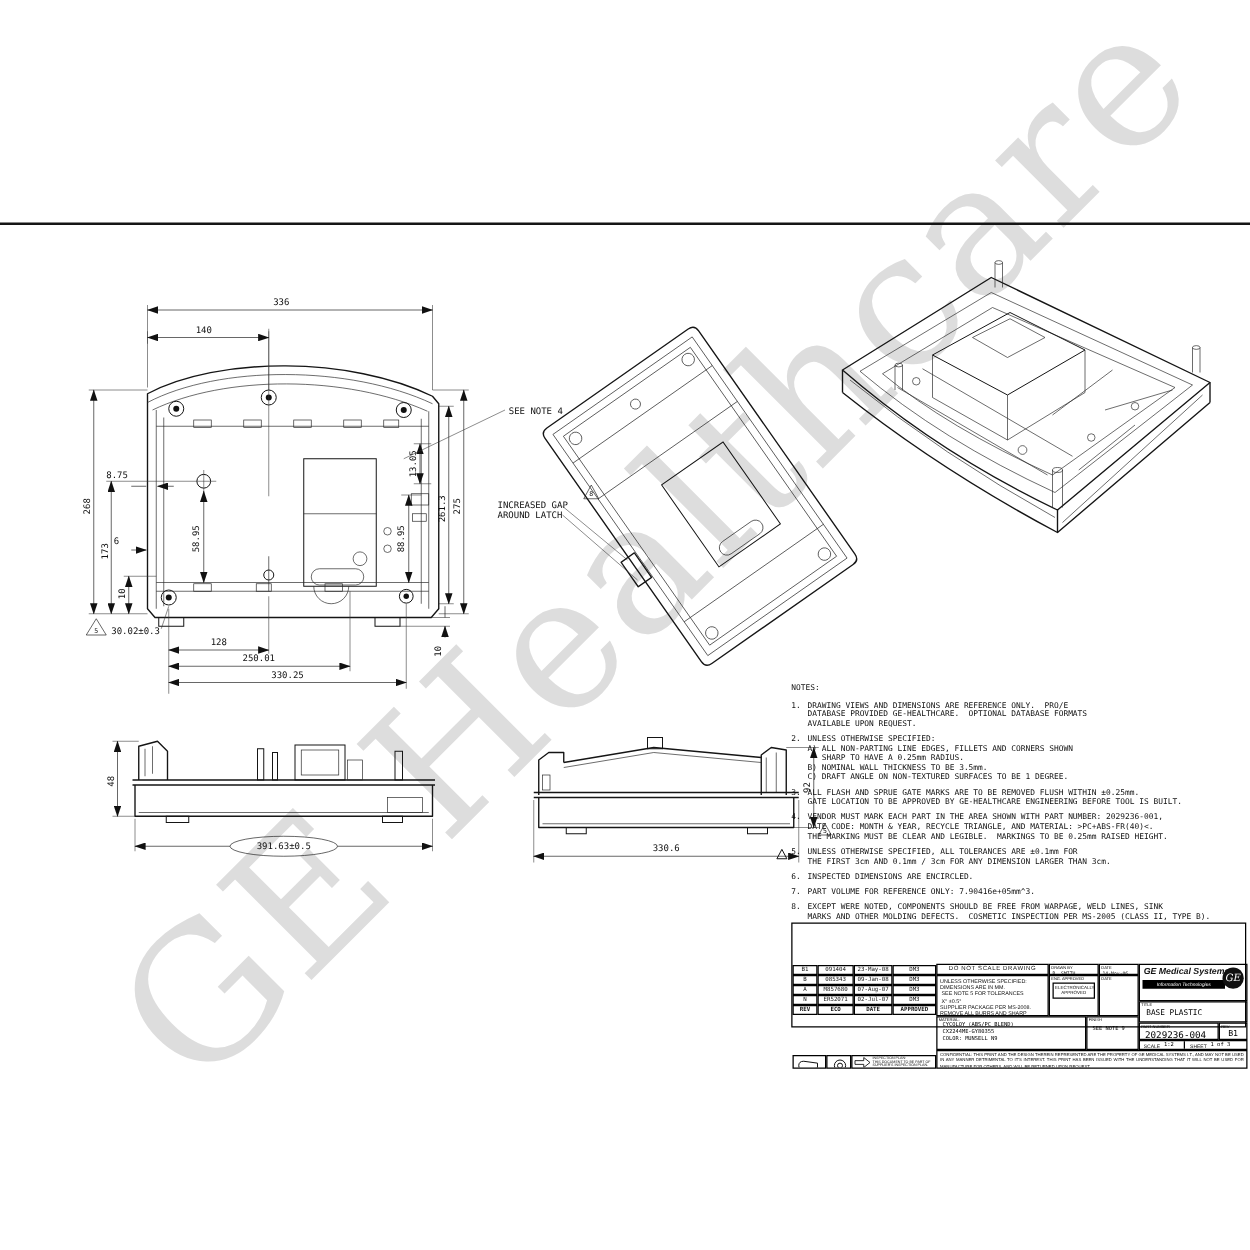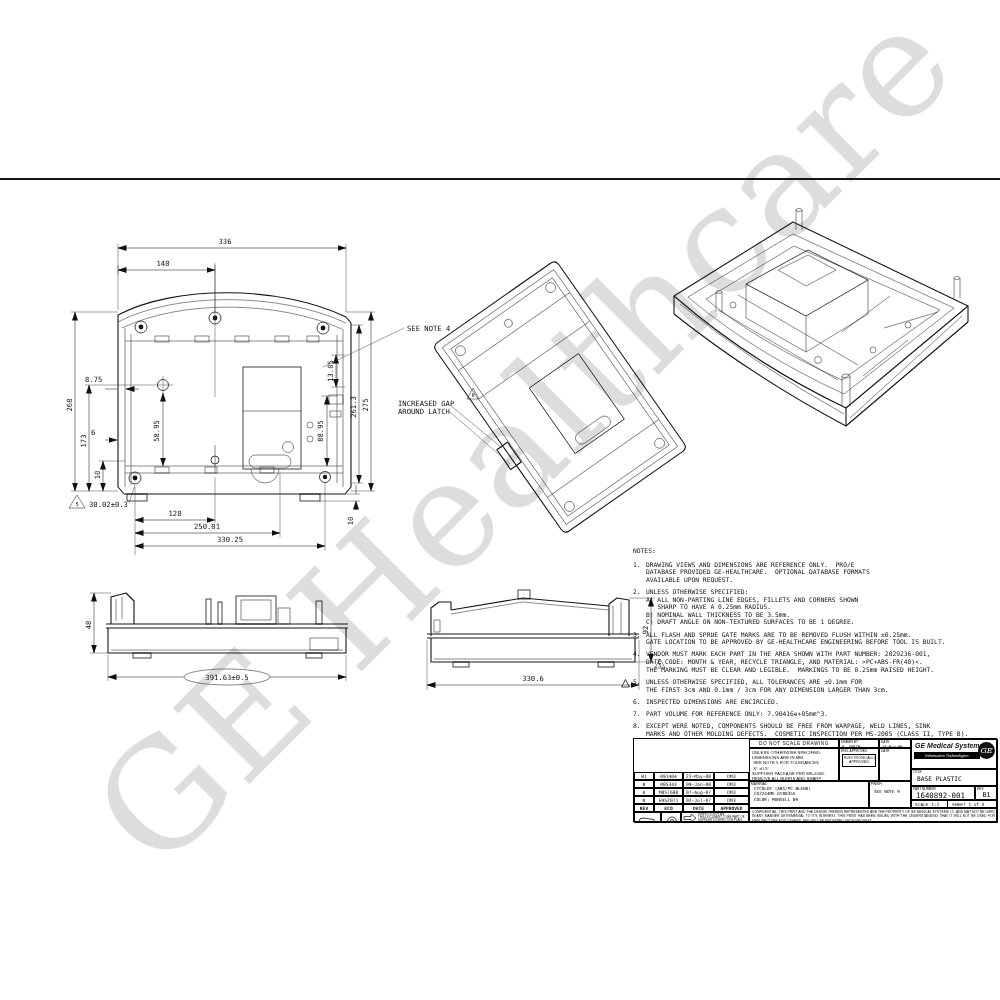--- a/index.html
+++ b/index.html
@@ -27,21 +27,21 @@
   #notes .hd{margin-bottom:6px;}
   .note{display:flex;margin-bottom:4.6px;position:relative;}
   .note .n{width:13px;flex:none;}
   .note .tx{white-space:pre-wrap;}
   .note .flag{position:absolute;left:-13px;top:0;}
   
   #tb{position:absolute;left:633px;top:738px;width:364px;height:84px;z-index:4;
       border:1.6px solid #000;box-sizing:border-box;background:#fff;
       font-family:"Liberation Sans",sans-serif;}
   #tb *{box-sizing:border-box;}
-  .cell{position:absolute;border:0.8px solid #000;overflow:hidden;}
+  .cell{position:absolute;border:0.8px solid #000;overflow:hidden;margin-top:32px;}
   .lbl{font-size:3.2px;line-height:1.1;padding:0.5px 1px 0 1px;color:#000;}
   .val{font-family:"DejaVu Sans Mono",monospace;color:#000;}
   .revrow{position:absolute;left:0;width:115px;height:8px;display:flex;}
   .revrow div{border:0.5px solid #000;font-family:"DejaVu Sans Mono",monospace;
       font-size:4.6px;line-height:7px;text-align:center;overflow:hidden;}
   .rc0{width:20px;} .rc1{width:29px;} .rc2{width:31px;} .rc3{width:35px;}
   .pre{white-space:pre-wrap;}
   #logo-company{font-size:7px;font-weight:bold;font-style:italic;line-height:1.05;padding:2px 0 0 3px;}
   #logo-bar{position:absolute;left:2px;top:12px;width:66px;height:7px;background:#000;color:#fff;
       font-size:3.9px;font-style:italic;line-height:7px;text-align:center;}
@@ -442,21 +442,21 @@
       <div id="logo-company">GE Medical Systems</div>
       <div id="logo-bar">Information Technologies</div>
       <div id="roundel">GE</div>
     </div>
     <div class="cell" style="left:277px;top:30px;width:87px;height:17px">
       <div class="lbl">TITLE</div>
       <div class="val" style="font-size:6.2px;padding:1px 0 0 5px">BASE PLASTIC</div>
     </div>
     <div class="cell" style="left:277px;top:47px;width:64px;height:14px">
       <div class="lbl">PART NUMBER</div>
-      <div class="val" style="font-size:7.4px;padding-left:4px">1640892-001</div>
+      <div class="val" style="font-size:7.4px;padding-left:4px">2029236-004</div>
     </div>
     <div class="cell" style="left:341px;top:47px;width:23px;height:14px">
       <div class="lbl">REV</div>
       <div class="val" style="font-size:6.6px;text-align:center">B1</div>
     </div>
     <div class="cell" style="left:277px;top:61px;width:87px;height:8px;display:flex;align-items:center;font-size:4px">
       <span style="padding-left:3px">SCALE</span>
       <span class="val" style="font-size:4.4px;padding-left:3px">1:2</span>
       <span style="border-left:0.7px solid #000;height:8px;margin-left:8px"></span>
       <span style="padding-left:4px">SHEET</span>

